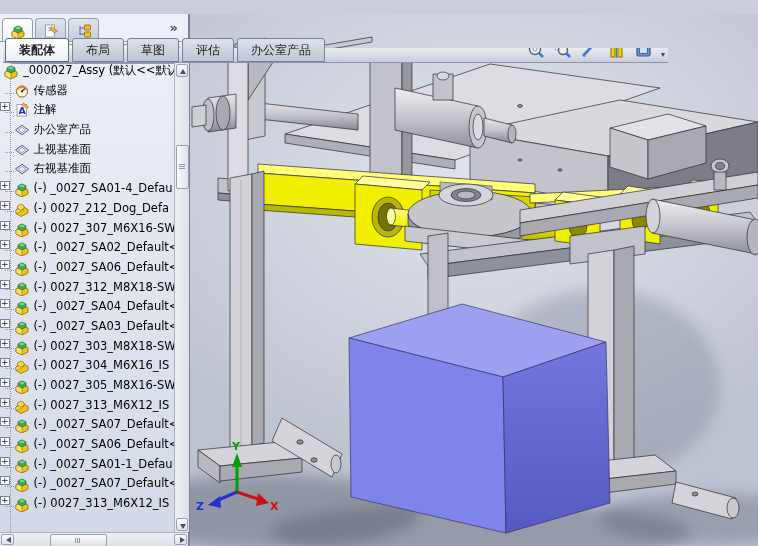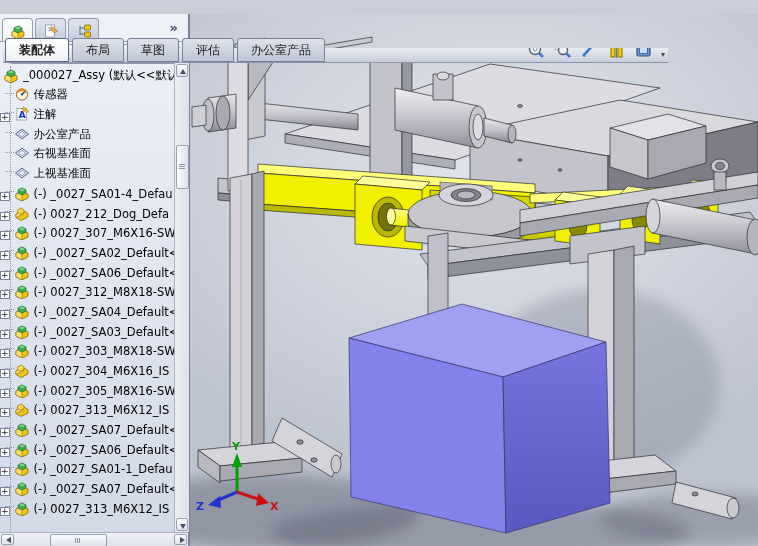--- a/index.html
+++ b/index.html
@@ -29,21 +29,21 @@
   .ptab.active{background:linear-gradient(#ffffff,#f0f2f7);}
   #panel-tabs-chevron{position:absolute;right:10px;top:6px;font-size:13px;font-weight:bold;color:#3c4burst;color:#3d4a66;}
   #panel-tab-underline{position:absolute;left:0;top:27px;width:188px;height:1px;background:#939cb1;}
 
   #filter-row{position:absolute;left:3px;top:30px;width:168px;height:18px;background:#fff;
               border:1px solid #8f98ad;border-radius:10px;display:flex;align-items:center;
               padding:0 5px;box-shadow:inset 0 1px 2px rgba(0,0,0,.12);}
   #filter-caret{font-size:8px;color:#333;margin-left:4px;}
 
   #feature-tree{position:absolute;left:0;top:49px;width:174px;height:469px;overflow:hidden;}
-  .tree-row{position:relative;display:flex;align-items:flex-end;height:19.7px;
+  .tree-row{position:relative;display:flex;align-items:flex-start;height:19.7px;
             font-size:11.5px;color:#000;white-space:nowrap;overflow:hidden;}
   .tree-row.root{padding-left:3px;}
   .tree-row.child{}
   .tree-row.child::before{content:"";position:absolute;left:5px;top:50%;width:9px;height:0;
             border-top:1px dotted #8f98ac;}
   #tree-guide{position:absolute;left:10px;top:52px;width:0;height:466px;border-left:1px dotted #8f98ac;}
   .expander{box-sizing:border-box;flex:0 0 9px;height:9px;border:1px solid #7a8397;background:#fff;
             font-size:9px;line-height:6px;text-align:center;color:#222;margin-right:4px;z-index:2;}
   .ticon{flex:0 0 16px;height:16px;margin-right:4px;}
   .tlabel{overflow:hidden;}
@@ -269,28 +269,28 @@
     <svg class="ticon" viewBox="0 0 16 16">
             <use href="#sym-plane"></use>
           </svg>
     <span class="tlabel">办公室产品</span>
   </div>
         <div class="tree-row child">
     <span class="expander" style="visibility: hidden;">+</span>
     <svg class="ticon" viewBox="0 0 16 16">
             <use href="#sym-plane"></use>
           </svg>
+    <span class="tlabel">上视基准面</span>
+  </div>
+        <div class="tree-row child">
+    <span class="expander" style="visibility: hidden;">+</span>
+    <svg class="ticon" viewBox="0 0 16 16">
+            <use href="#sym-plane"></use>
+          </svg>
     <span class="tlabel">右视基准面</span>
-  </div>
-        <div class="tree-row child">
-    <span class="expander" style="visibility: hidden;">+</span>
-    <svg class="ticon" viewBox="0 0 16 16">
-            <use href="#sym-plane"></use>
-          </svg>
-    <span class="tlabel">上视基准面</span>
   </div>
         <div class="tree-row child">
     <span class="expander">+</span>
     <svg class="ticon" viewBox="0 0 16 16">
             <use href="#sym-assembly"></use>
           </svg>
     <span class="tlabel">(-) _0027_SA01-4_Defau</span>
   </div>
         <div class="tree-row child">
     <span class="expander">+</span>

